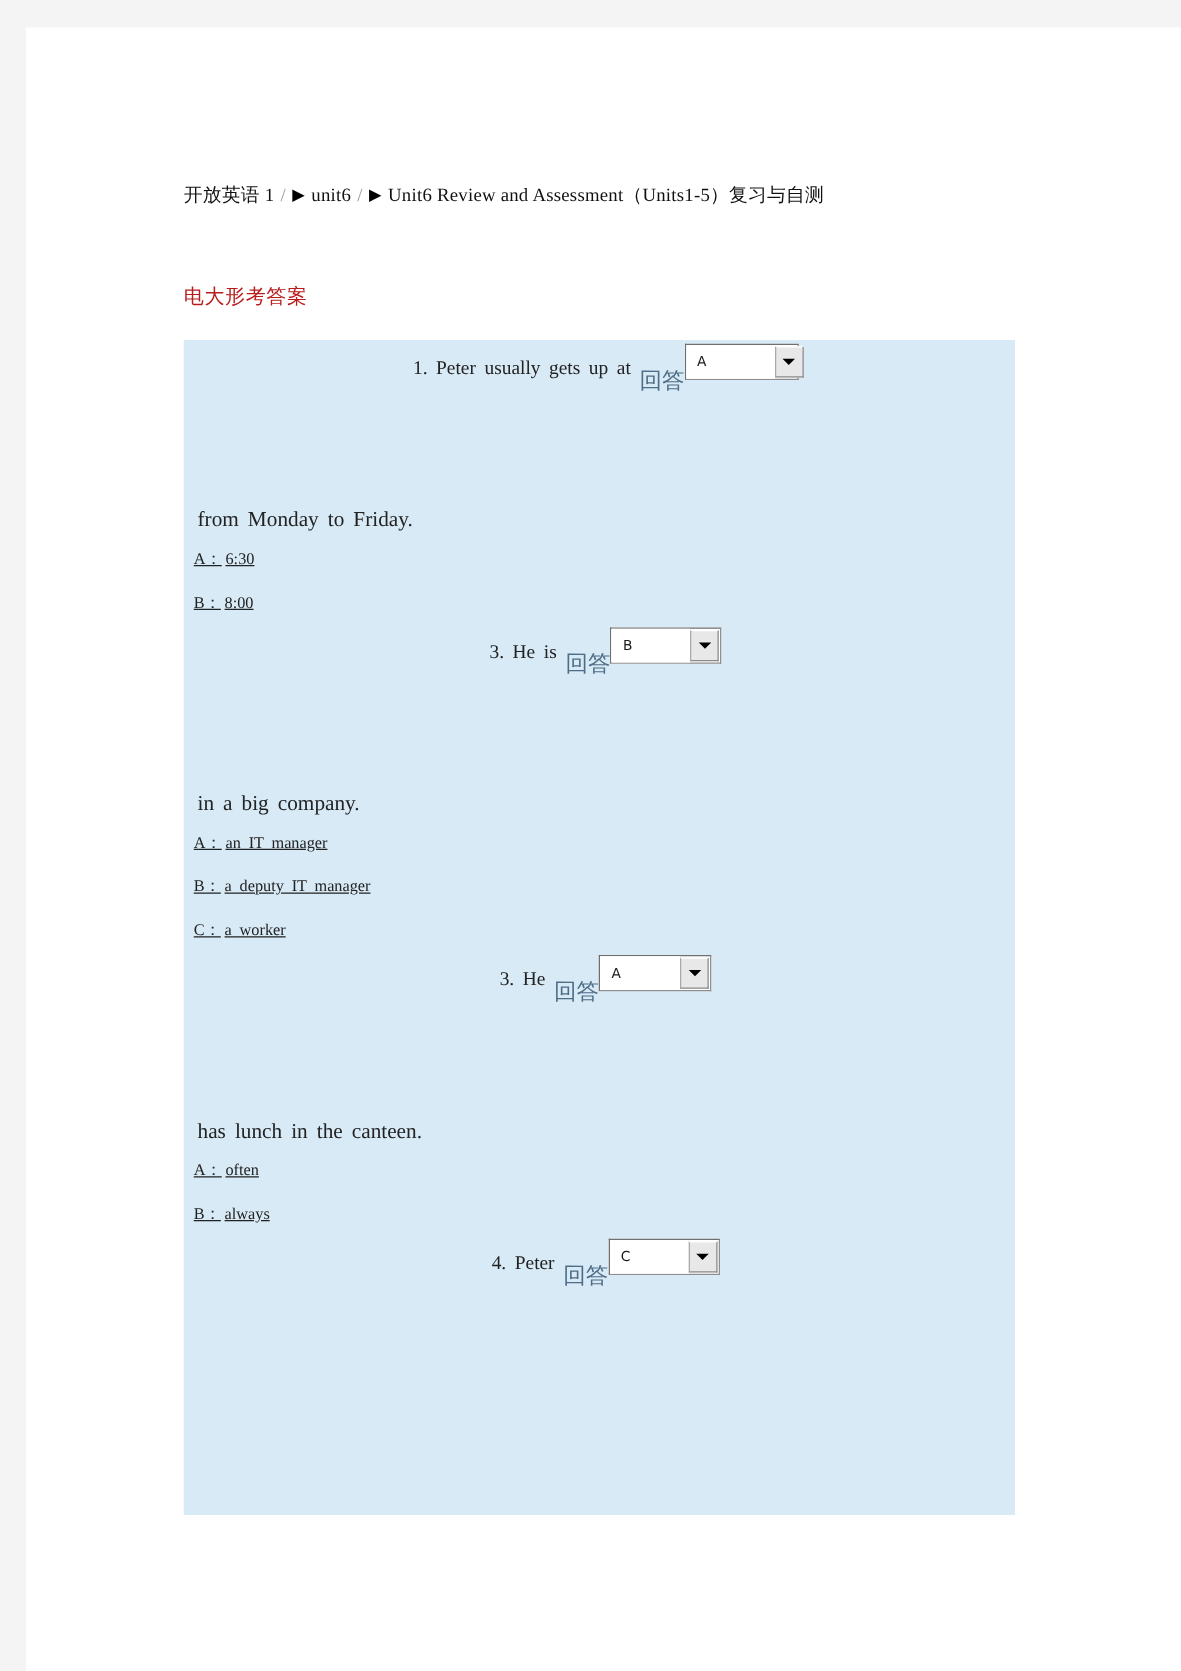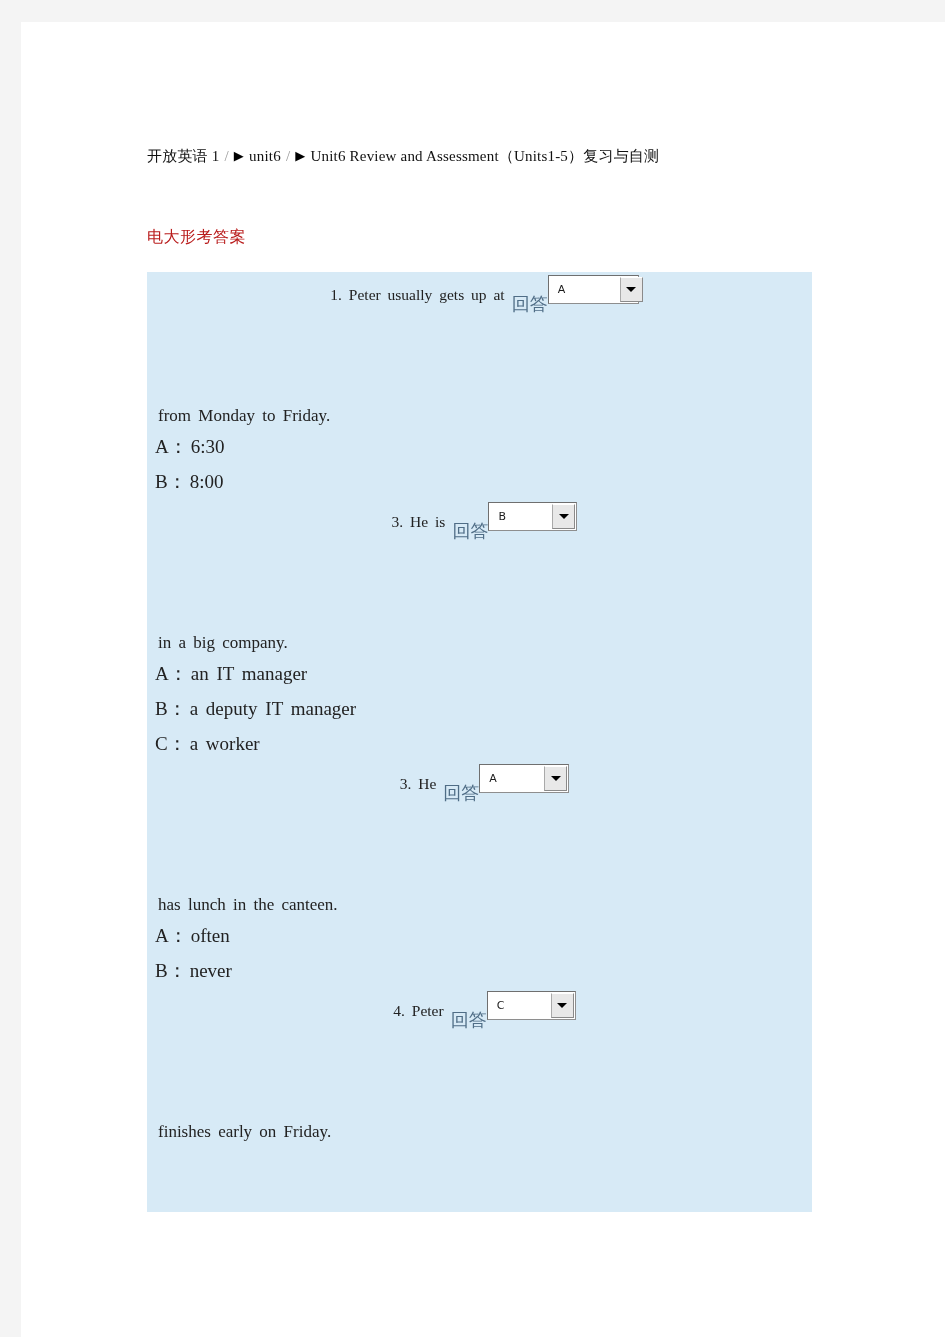--- a/index.html
+++ b/index.html
@@ -160,26 +160,27 @@
   .tail-text {
     font-size: 17px;
     color: #222222;
     padding-left: 11px;
     word-spacing: 3px;
     height: 26px;
     line-height: 26px;
   }
 
   .option-row {
-    font-size: 19px;
+    font-size: 13px;
     color: #222222;
     padding-left: 8px;
     height: 35px;
     line-height: 35px;
     word-spacing: 3px;
+    text-decoration: underline;
   }
   .option-row .opt-key {
     letter-spacing: 0;
   }
   .option-row .opt-text {
     margin-left: 3px;
   }
 </style>
 </head>
 <body>
@@ -249,33 +250,32 @@
             <span class="caret-icon"></span>
           </span>
         </span>
       </div>
       <div class="gap-area"></div>
       <div class="tail-text"> has lunch in the canteen.</div>
       <div class="option-row">
         <span class="opt-key">A：</span><span class="opt-text">often</span>
       </div>
       <div class="option-row">
-        <span class="opt-key">B：</span><span class="opt-text">never</span>
+        <span class="opt-key">B：</span><span class="opt-text">always</span>
       </div>
     </div>
 
     <div class="question-block">
       <div class="stem-row">
         <span class="stem-text">4. Peter</span>
         <span class="answer-label">回答</span>
         <span class="select-widget w4">
           <span class="sel-value">C</span>
           <span class="sel-button">
             <span class="caret-icon"></span>
           </span>
         </span>
       </div>
       <div class="gap-area"></div>
-      <div class="tail-text"> finishes early on Friday.</div>
     </div>
 
   </div>
 </div>
 
 </body></html>

